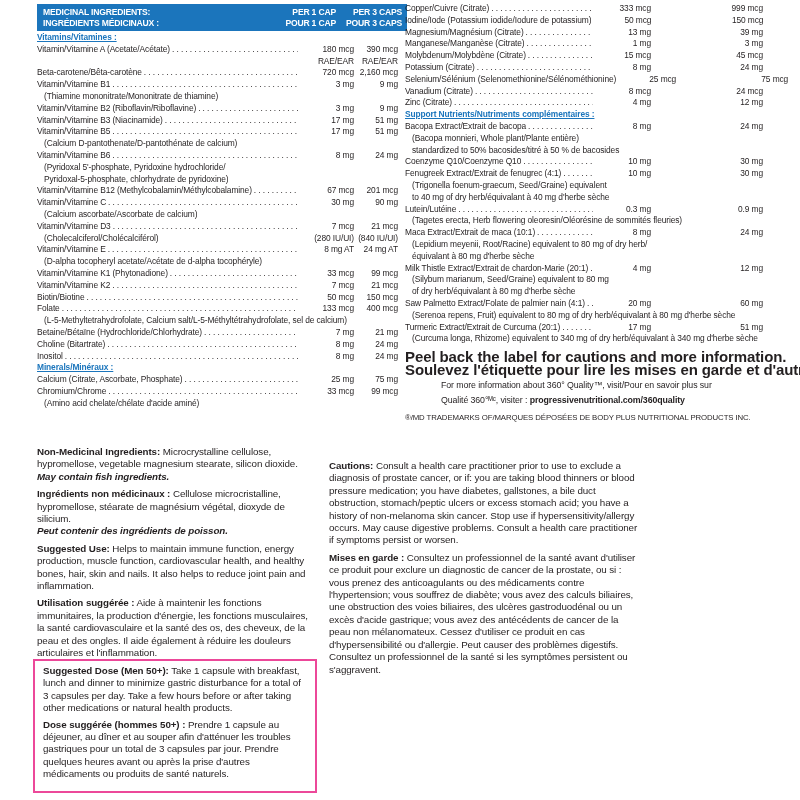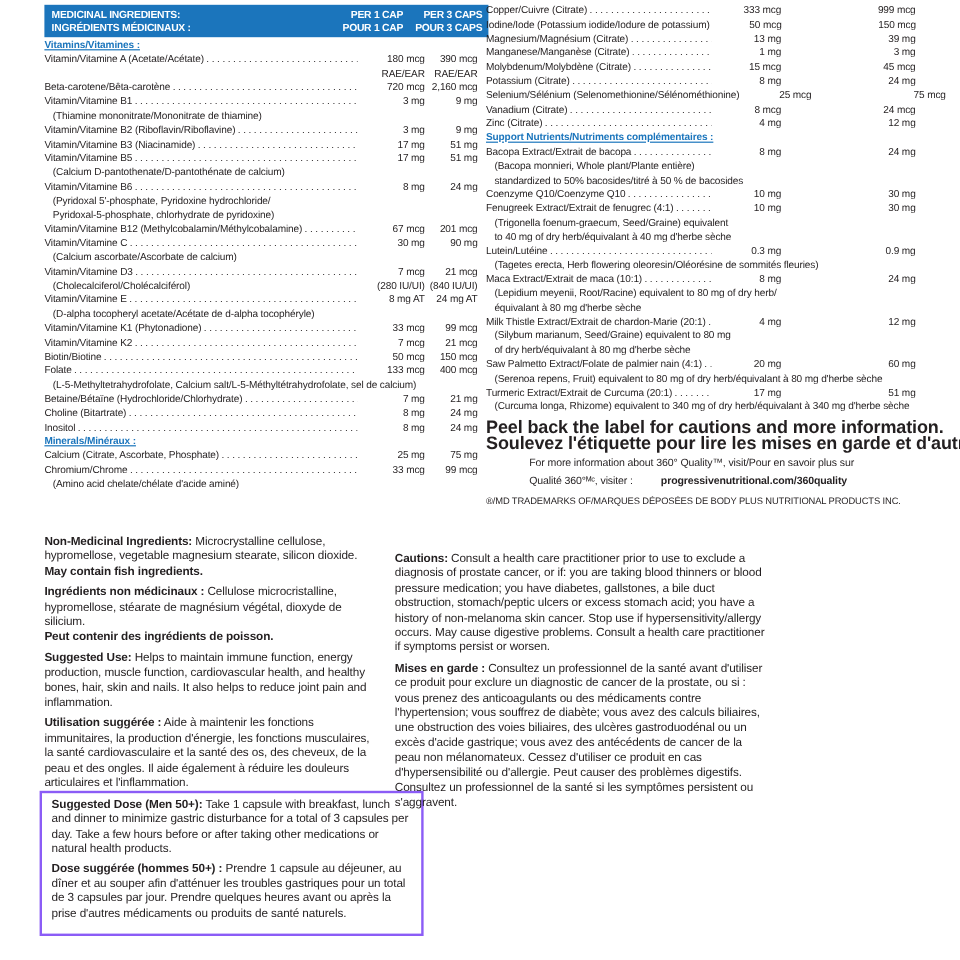--- a/index.html
+++ b/index.html
@@ -31,32 +31,32 @@
   .spacer{flex:1 1 0;min-width:0;}
   .vcell{flex:0 0 auto;text-align:right;white-space:nowrap;}
   #left-table .v1{width:54px;} #left-table .v2{width:44px;}
   #right-table .v1{width:56px;} #right-table .v2{width:76px;padding-left:36px;}
   .sub .tname,.subline{padding-left:7px;}
   .subline{white-space:nowrap;}
   
   .notes{margin-top:5px;}
   .peel{font-weight:bold;font-size:15px;line-height:13px;white-space:nowrap;}
   .info{margin-top:3px;font-size:8.8px;line-height:12px;white-space:nowrap;padding-left:36px;}
-  .info .b{font-weight:bold;margin-left:21px;}
+  .info .b{font-weight:bold;}
   .trademark{margin-top:7px;font-size:7.8px;line-height:10px;white-space:nowrap;}
   
   .txtcol{position:absolute;font-size:9.8px;line-height:12.4px;letter-spacing:-0.1px;}
   #bottom-left{left:37px;top:446px;width:274px;}
   #bottom-right{left:329px;top:460px;width:311px;}
   .txtcol p{margin:0 0 5px 0;}
   .b{font-weight:bold;}
-  .btail{font-weight:bold;display:block;}
+  .btail{font-weight:bold;display:block;font-style:italic;}
   #dose-box{
-    position:absolute;left:33px;top:659px;width:320px;box-sizing:border-box;
-    border:2px solid #8b5cf6;padding:4px 8px 6px 8px;
+    position:absolute;left:33px;top:659px;width:284px;box-sizing:border-box;
+    border:2px solid #ec4899;padding:4px 8px 6px 8px;
     font-size:9.8px;line-height:12.4px;letter-spacing:-0.1px;
   }
   #dose-box p{margin:0 0 4px 0;}
 </style>
 </head>
 <body>
 
 <div class="page">
 
   <div class="header-bar">

